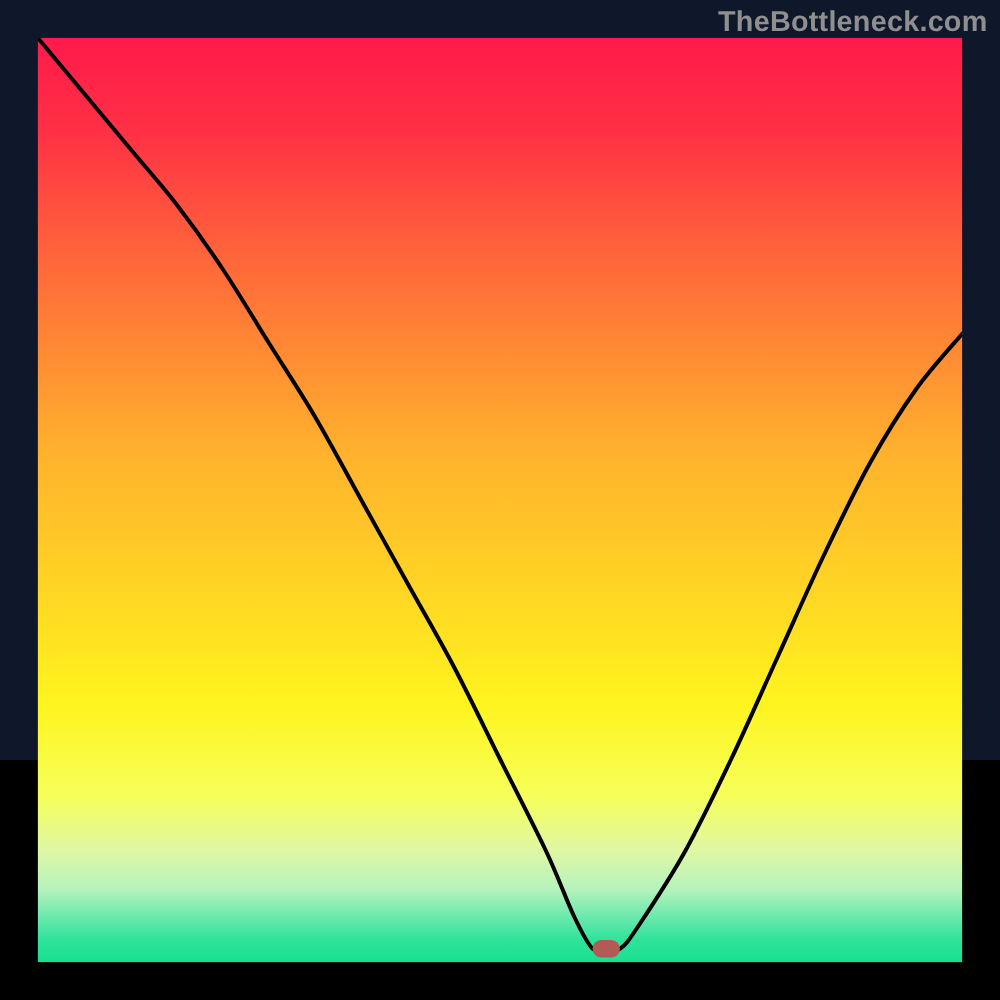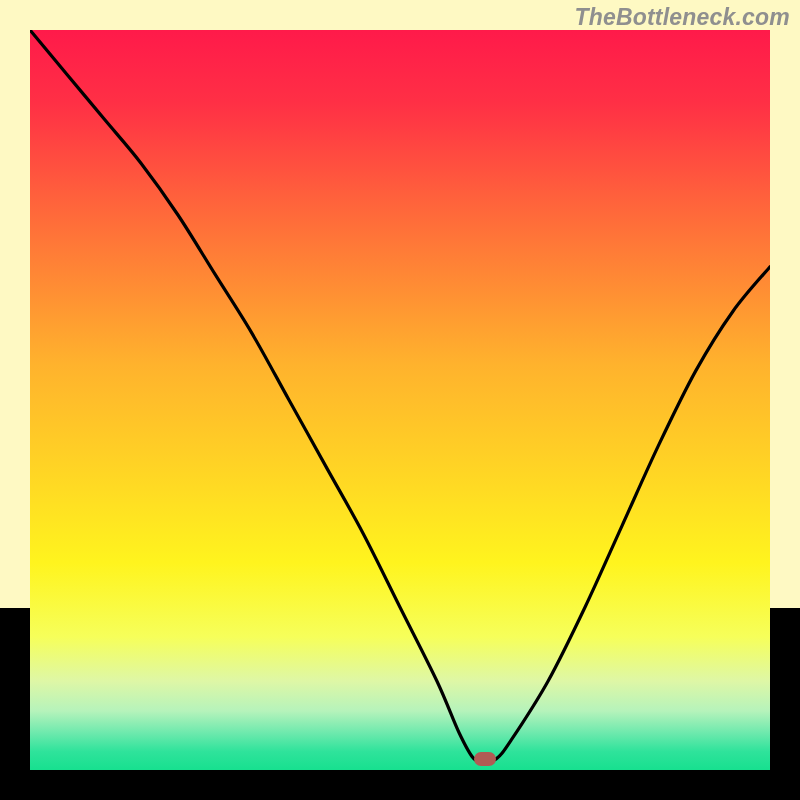--- a/index.html
+++ b/index.html
@@ -9,22 +9,21 @@
     height: 800px;
     background: #000;
     overflow: hidden;
   }
   .frame {
     position: absolute;
     left: 0;
     top: 0;
     width: 800px;
     height: 608px;
-    background: #fef9c3;
-    font-style: italic;
+    background: #0f172a;
   }
   .plot {
     position: absolute;
     left: 30px;
     top: 30px;
     width: 740px;
     height: 740px;
     overflow: hidden;
   }
   .gradient {

